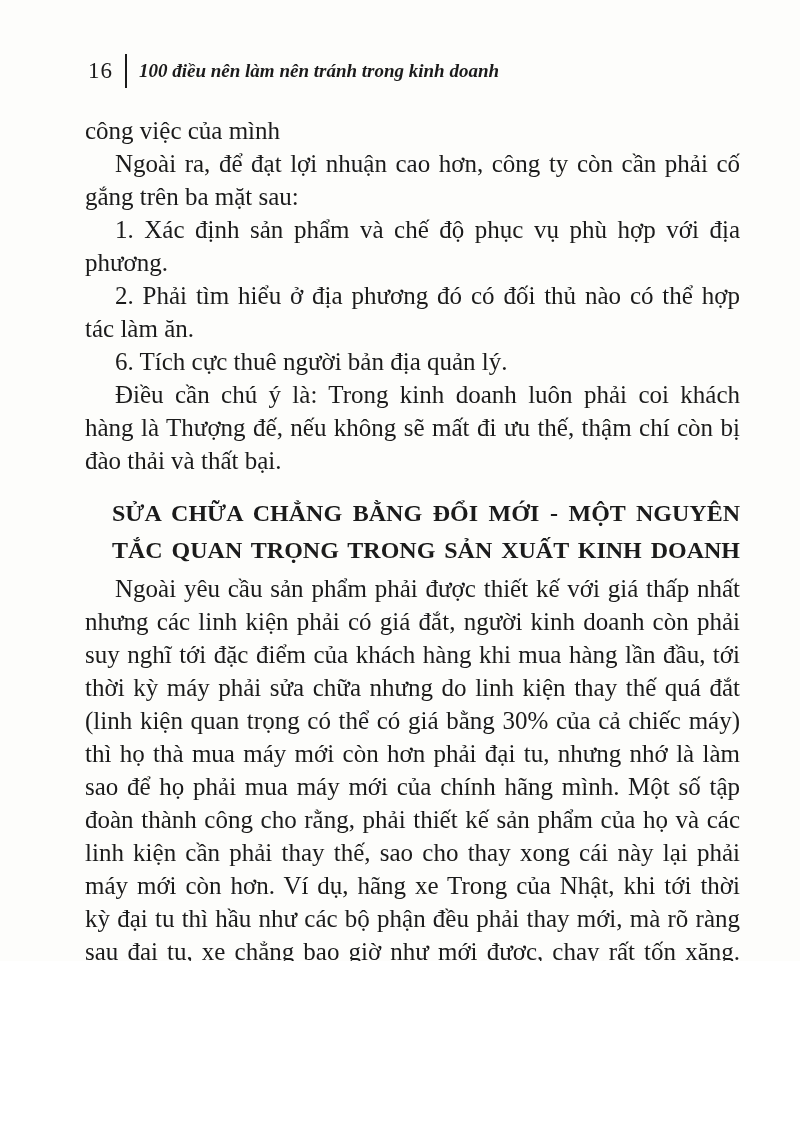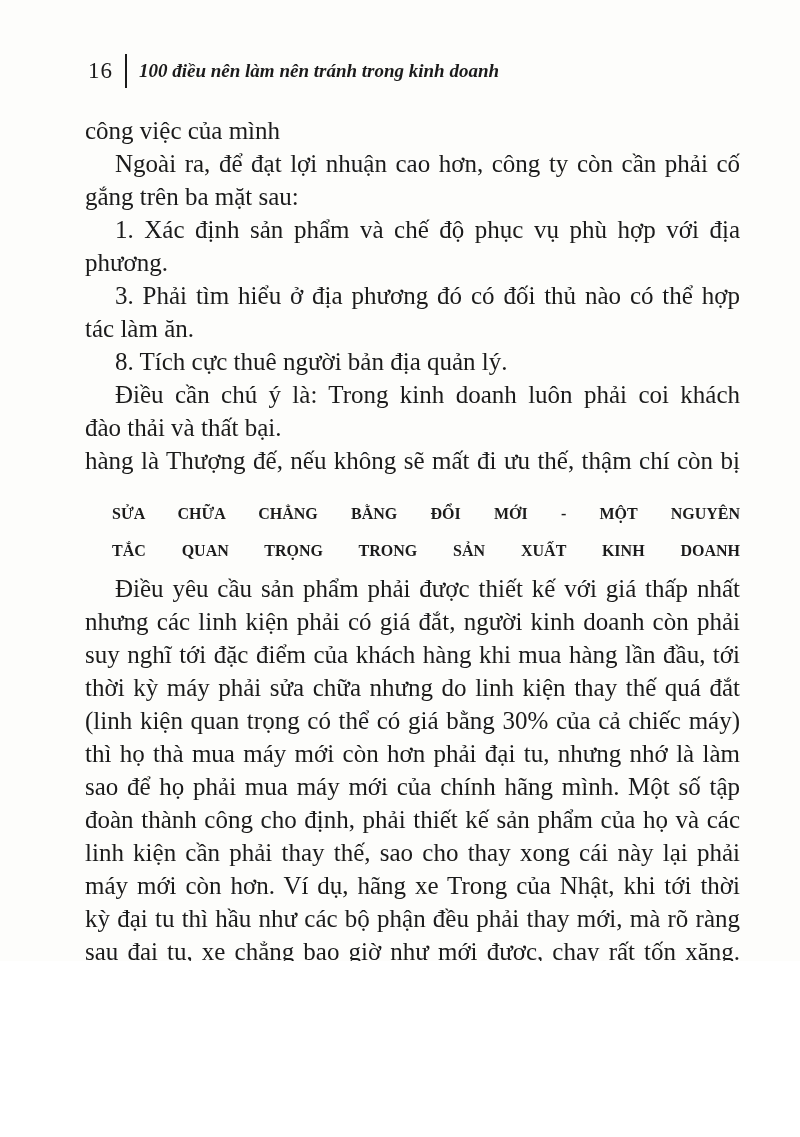--- a/index.html
+++ b/index.html
@@ -48,21 +48,21 @@
   .line {
     line-height: 33px;
     text-align: justify;
     text-justify: inter-word;
     white-space: normal;
   }
   .line.fill { text-align-last: justify; }
   .line.first { text-indent: 30px; }
   .para.heading {
     font-weight: bold;
-    font-size: 16px;
+    font-size: 24px;
     margin: 18px 0 3px 27px;
   }
   .para.heading .line {
     line-height: 37px;
   }
 </style>
 </head>
 <body>
 
 <div class="page">
@@ -80,44 +80,44 @@
       </div>
       <div class="para indented">
         <div class="line fill first">Ngoài ra, để đạt lợi nhuận cao hơn, công ty còn cần phải cố</div>
         <div class="line">gắng trên ba mặt sau:</div>
       </div>
       <div class="para indented">
         <div class="line fill first">1. Xác định sản phẩm và chế độ phục vụ phù hợp với địa</div>
         <div class="line">phương.</div>
       </div>
       <div class="para indented">
-        <div class="line fill first">3. Phải tìm hiểu ở địa phương đó có đối thủ nào có thể hợp</div>
+        <div class="line fill first">2. Phải tìm hiểu ở địa phương đó có đối thủ nào có thể hợp</div>
         <div class="line">tác làm ăn.</div>
       </div>
       <div class="para indented">
-        <div class="line first">8. Tích cực thuê người bản địa quản lý.</div>
+        <div class="line first">6. Tích cực thuê người bản địa quản lý.</div>
       </div>
       <div class="para indented">
         <div class="line fill first">Điều cần chú ý là: Trong kinh doanh luôn phải coi khách</div>
+        <div class="line fill">hàng là Thượng đế, nếu không sẽ mất đi ưu thế, thậm chí còn bị</div>
         <div class="line">đào thải và thất bại.</div>
-        <div class="line fill">hàng là Thượng đế, nếu không sẽ mất đi ưu thế, thậm chí còn bị</div>
       </div>
       <div class="para heading">
         <div class="line fill">SỬA CHỮA CHẲNG BẰNG ĐỔI MỚI - MỘT NGUYÊN</div>
         <div class="line fill">TẮC QUAN TRỌNG TRONG SẢN XUẤT KINH DOANH</div>
       </div>
       <div class="para indented">
-        <div class="line fill first">Điều yêu cầu sản phẩm phải được thiết kế với giá thấp nhất</div>
+        <div class="line fill first">Ngoài yêu cầu sản phẩm phải được thiết kế với giá thấp nhất</div>
         <div class="line fill">nhưng các linh kiện phải có giá đắt, người kinh doanh còn phải</div>
         <div class="line fill">suy nghĩ tới đặc điểm của khách hàng khi mua hàng lần đầu, tới</div>
         <div class="line fill">thời kỳ máy phải sửa chữa nhưng do linh kiện thay thế quá đắt</div>
         <div class="line fill">(linh kiện quan trọng có thể có giá bằng 30% của cả chiếc máy)</div>
         <div class="line fill">thì họ thà mua máy mới còn hơn phải đại tu, nhưng nhớ là làm</div>
         <div class="line fill">sao để họ phải mua máy mới của chính hãng mình. Một số tập</div>
-        <div class="line fill">đoàn thành công cho định, phải thiết kế sản phẩm của họ và các</div>
+        <div class="line fill">đoàn thành công cho rằng, phải thiết kế sản phẩm của họ và các</div>
         <div class="line fill">linh kiện cần phải thay thế, sao cho thay xong cái này lại phải</div>
         <div class="line fill">máy mới còn hơn. Ví dụ, hãng xe Trong của Nhật, khi tới thời</div>
         <div class="line fill">kỳ đại tu thì hầu như các bộ phận đều phải thay mới, mà rõ ràng</div>
         <div class="line fill">sau đại tu, xe chẳng bao giờ như mới được, chạy rất tốn xăng.</div>
       </div>
     </div>
 
 </div>
 
 </body></html>

